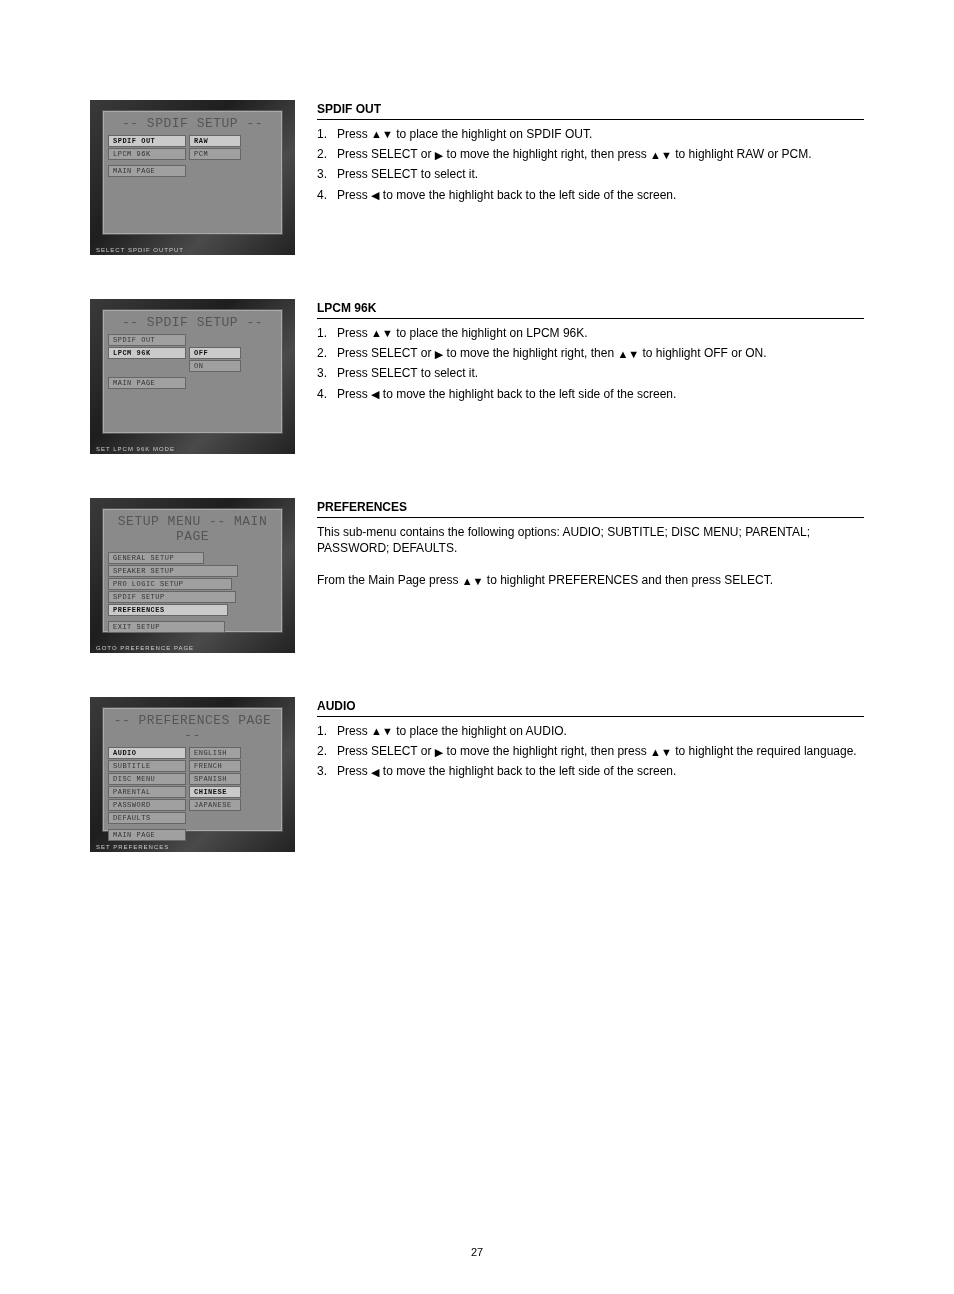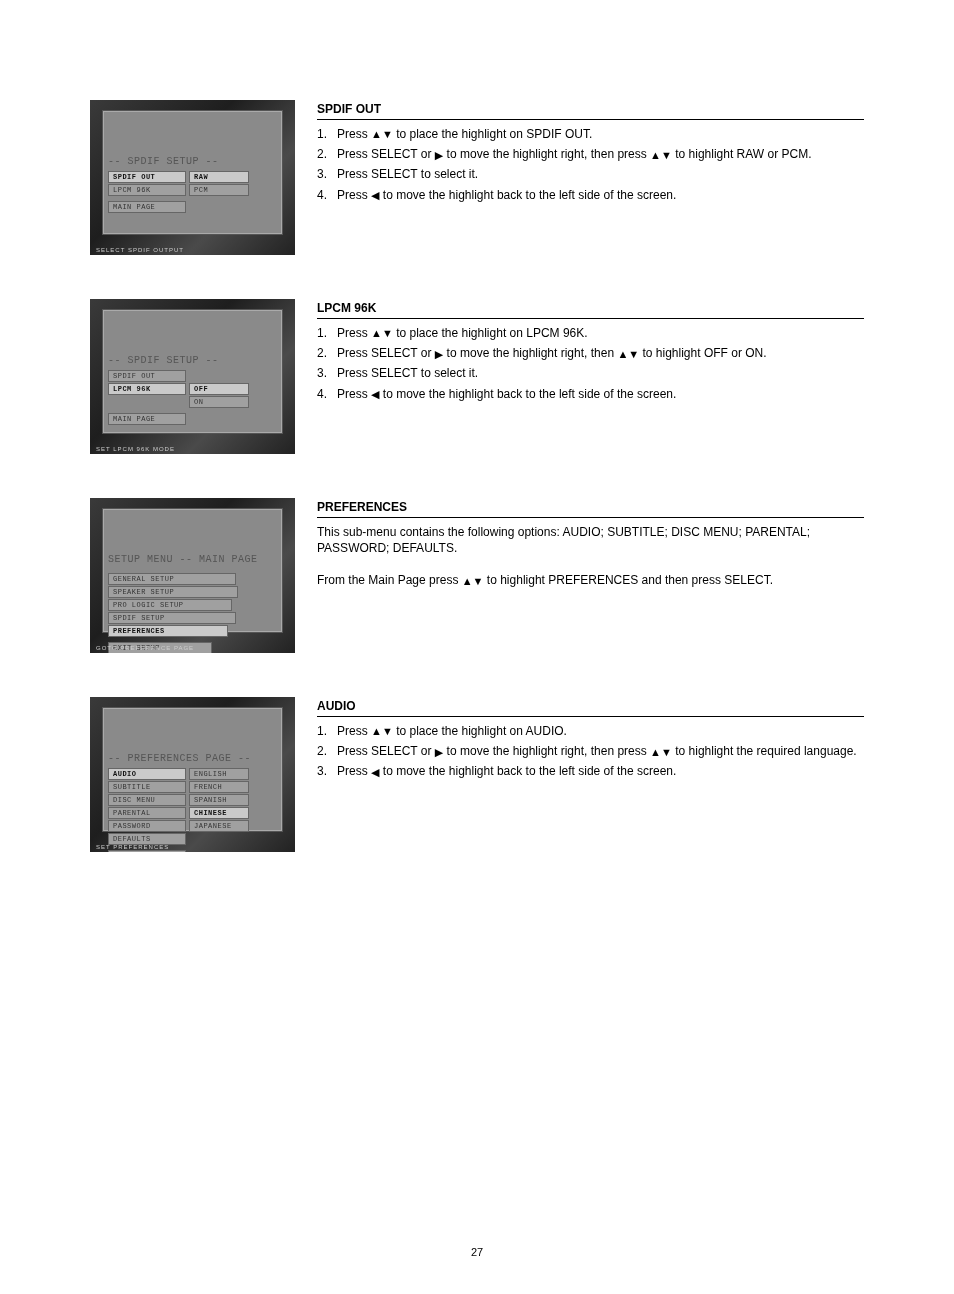--- a/index.html
+++ b/index.html
@@ -45,37 +45,37 @@
     background: #8a8a8a;
     border: 1px solid #555;
     box-shadow: inset 0 0 0 1px #aaa;
     padding: 5px;
     font-family: "Courier New", monospace;
     font-size: 7px;
     color: #444;
     letter-spacing: 0.5px;
   }
   .osd-title {
-    font-size: 10px;
+    text-align: center;
+    font-size: 13px;
     margin-bottom: 4px;
     color: #555;
-    margin-top: 40px;
   }
   .osd-row { display: flex; margin-bottom: 1px; }
   .osd-cell {
     background: #a0a0a0;
     border: 1px solid #666;
     padding: 1px 4px;
     font-size: 7px;
     color: #333;
     white-space: nowrap;
   }
   .osd-cell.hl { background: #cacaca; color: #111; font-weight: bold; }
   .osd-cell.left { width: 78px; }
-  .osd-cell.right { width: 60px; margin-left: 3px; }
+  .osd-cell.right { width: 52px; margin-left: 3px; }
   .osd-gap { height: 4px; }
   .osd-footer {
     position: absolute;
     bottom: 2px;
     left: 6px;
     font-size: 6px;
     color: #ccc;
     letter-spacing: 1px;
   }
   .text-block {
@@ -200,37 +200,37 @@
     </div>
   </div>
 
   <div class="section">
     <div class="screenshot">
       <div class="bgblur"></div>
       <div class="osd">
         <div class="osd-title">SETUP MENU -- MAIN PAGE</div>
         <div class="osd-gap"></div>
         <div class="osd-row">
-            <div class="osd-cell left" style="width:128px">GENERAL SETUP</div>
+            <div class="osd-cell left" style="width:96px">GENERAL SETUP</div>
           </div>
         <div class="osd-row">
             <div class="osd-cell left" style="width:130px">SPEAKER SETUP</div>
           </div>
         <div class="osd-row">
             <div class="osd-cell left" style="width:124px">PRO LOGIC SETUP</div>
           </div>
         <div class="osd-row">
             <div class="osd-cell left" style="width:128px">SPDIF SETUP</div>
           </div>
         <div class="osd-row">
             <div class="osd-cell left hl" style="width:120px">PREFERENCES</div>
           </div>
         <div class="osd-gap"></div>
         <div class="osd-row">
-            <div class="osd-cell left" style="width:104px">EXIT SETUP</div>
+            <div class="osd-cell left" style="width:117px">EXIT SETUP</div>
           </div>
       </div>
       <div class="osd-footer">GOTO PREFERENCE PAGE</div>
     </div>
 
     <div class="text-block">
       <div class="sec-title">PREFERENCES</div>
       <div style="line-height:1.35; margin-bottom:16px;">
         <span>This sub-menu contains the following options: AUDIO; SUBTITLE; DISC MENU; PARENTAL; PASSWORD; DEFAULTS.</span>
       </div>

